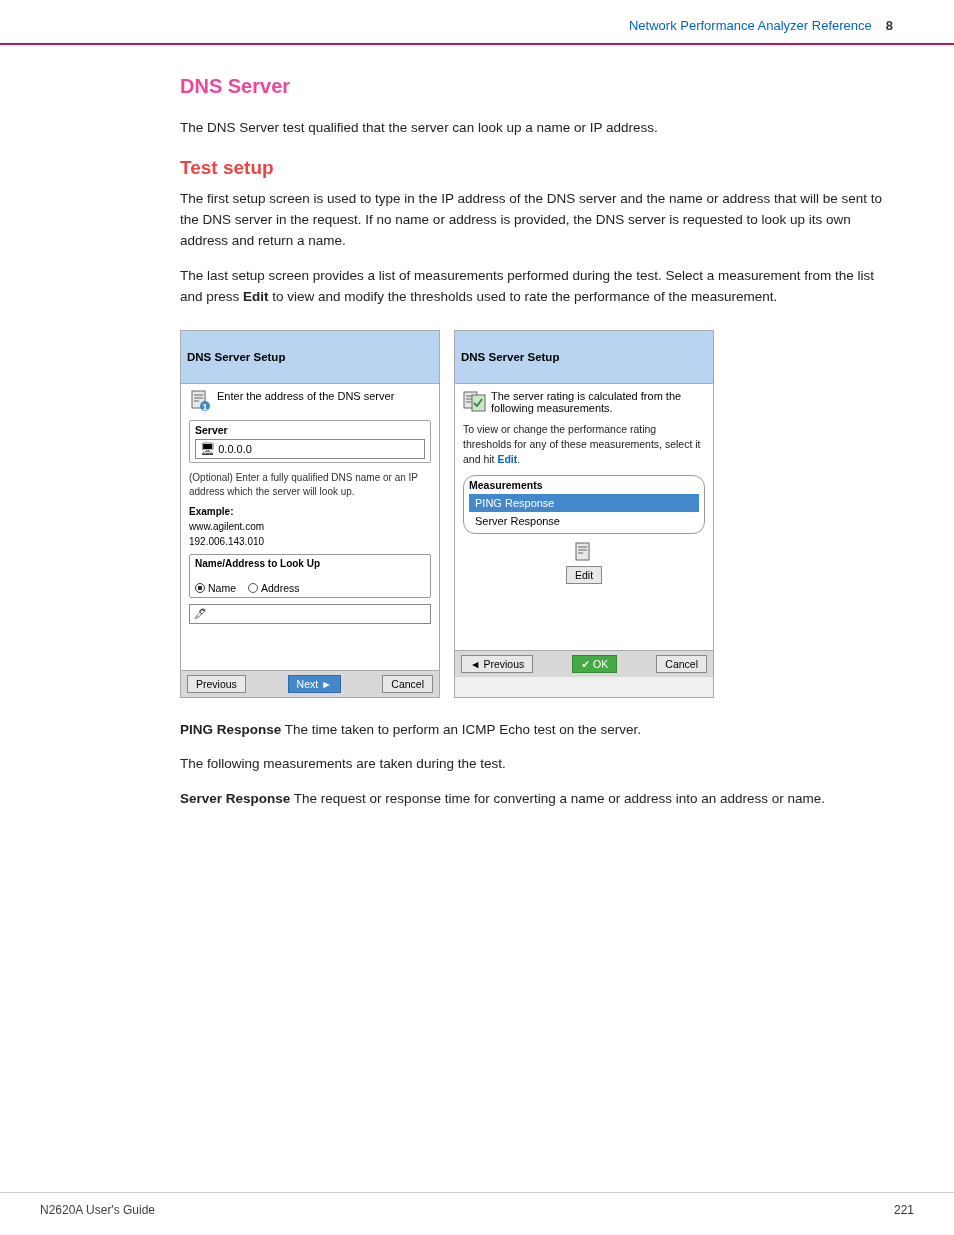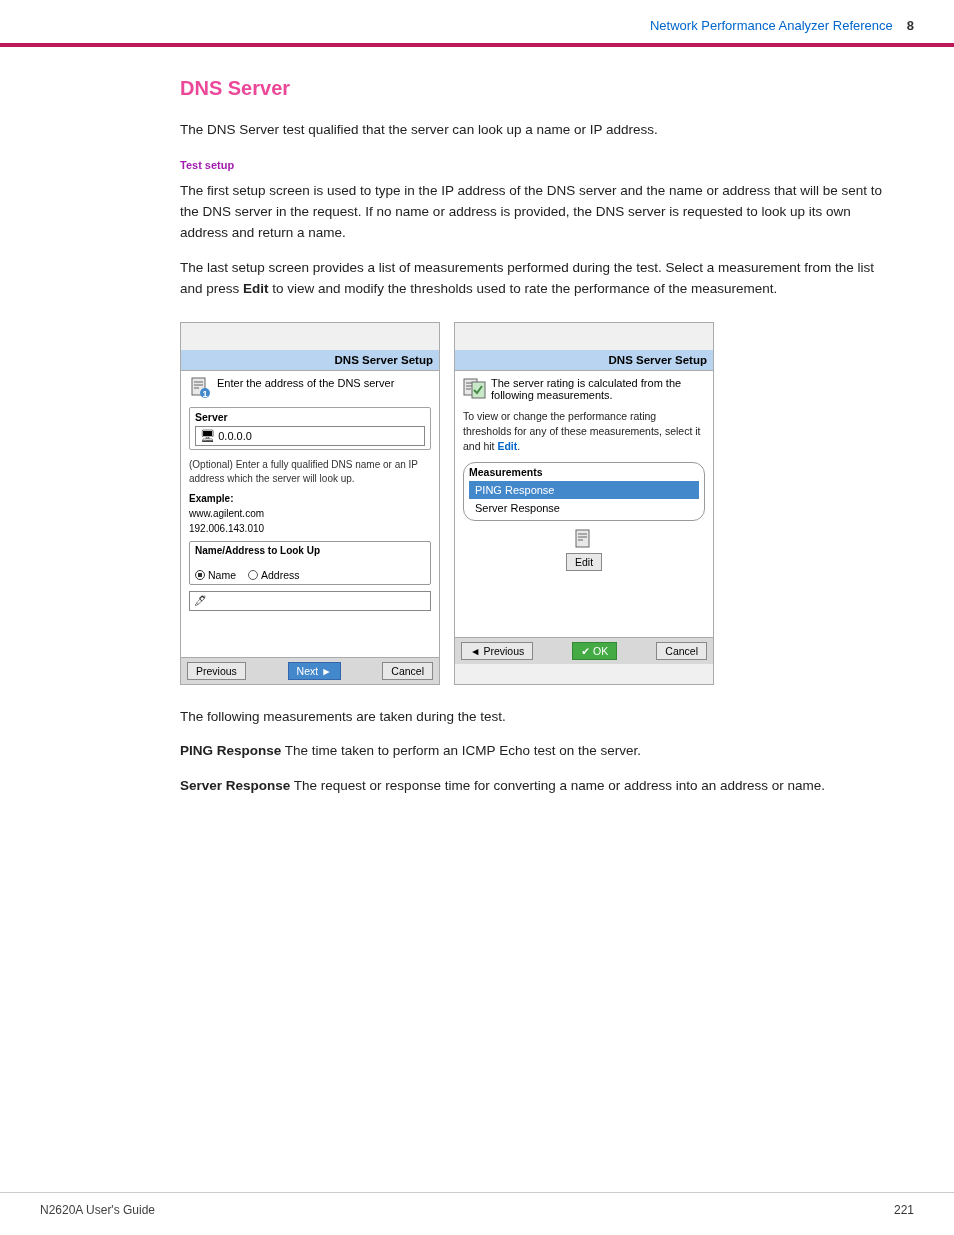--- a/index.html
+++ b/index.html
@@ -17,22 +17,22 @@
       background: #fff;
       padding: 0;
       position: relative;
     }
 
     
     .page-header {
       display: flex;
       justify-content: flex-end;
       align-items: center;
-      padding: 18px 40px 10px 40px;
-      border-bottom: 4px solid #be185d;
+      padding: 18px 61px 10px 40px;
+      border-bottom: 2px solid #be185d;
     }
     .header-title {
       color: #0066cc;
       font-size: 13px;
       font-weight: normal;
     }
     .header-page-num {
       color: #333;
       font-size: 13px;
       font-weight: bold;
@@ -54,23 +54,23 @@
 
     
     .body-text {
       font-size: 13.5px;
       line-height: 1.55;
       color: #222;
       margin-bottom: 14px;
     }
 
     .subsection-title {
-      font-size: 11px;
-      font-weight: bold;
-      color: #a21caf;
+      font-size: 19px;
+      font-weight: bold;
+      color: #ef4444;
       margin-bottom: 10px;
       margin-top: 18px;
     }
 
     
     .screenshots-row {
       display: flex;
       gap: 14px;
       margin: 22px 0 22px 0;
     }
@@ -79,26 +79,25 @@
     .screenshot-panel {
       width: 260px;
       border: 1px solid #aaa;
       background: #f0f0f0;
       font-size: 11px;
       color: #000;
     }
 
     .panel-titlebar {
       background: #b8d4f0;
-      text-align: right;
+      text-align: left;
       font-weight: bold;
       font-size: 11.5px;
-      padding: 4px 6px;
+      padding: 20px 6px;
       border-bottom: 1px solid #aaa;
-      margin-top: 27px;
     }
 
     .panel-body {
       background: #ffffff;
       padding: 6px 8px;
     }
 
     
     .panel-icon-row {
       display: flex;
@@ -446,25 +445,25 @@
 
         <div class="panel-footer">
           <button class="btn">◄ <span>Previous</span></button>
           <button class="btn btn-green">✔ <span>OK</span></button>
           <button class="btn">Cancel</button>
         </div>
       </div>
 
     </div>
 
-    <p class="body-text">The following measurements are taken during the test.</p>
-
     <p class="body-text">
       <strong>PING Response</strong><span>    The time taken to perform an ICMP Echo test on the server.</span>
     </p>
+
+    <p class="body-text">The following measurements are taken during the test.</p>
 
     <p class="body-text">
       <strong>Server Response</strong><span>    The request or response time for converting a name or address into an address or name.</span>
     </p>
 
   </div>
 
   <div class="page-footer">
     <span class="footer-left">N2620A User's Guide</span>
     <span class="footer-right">221</span>

